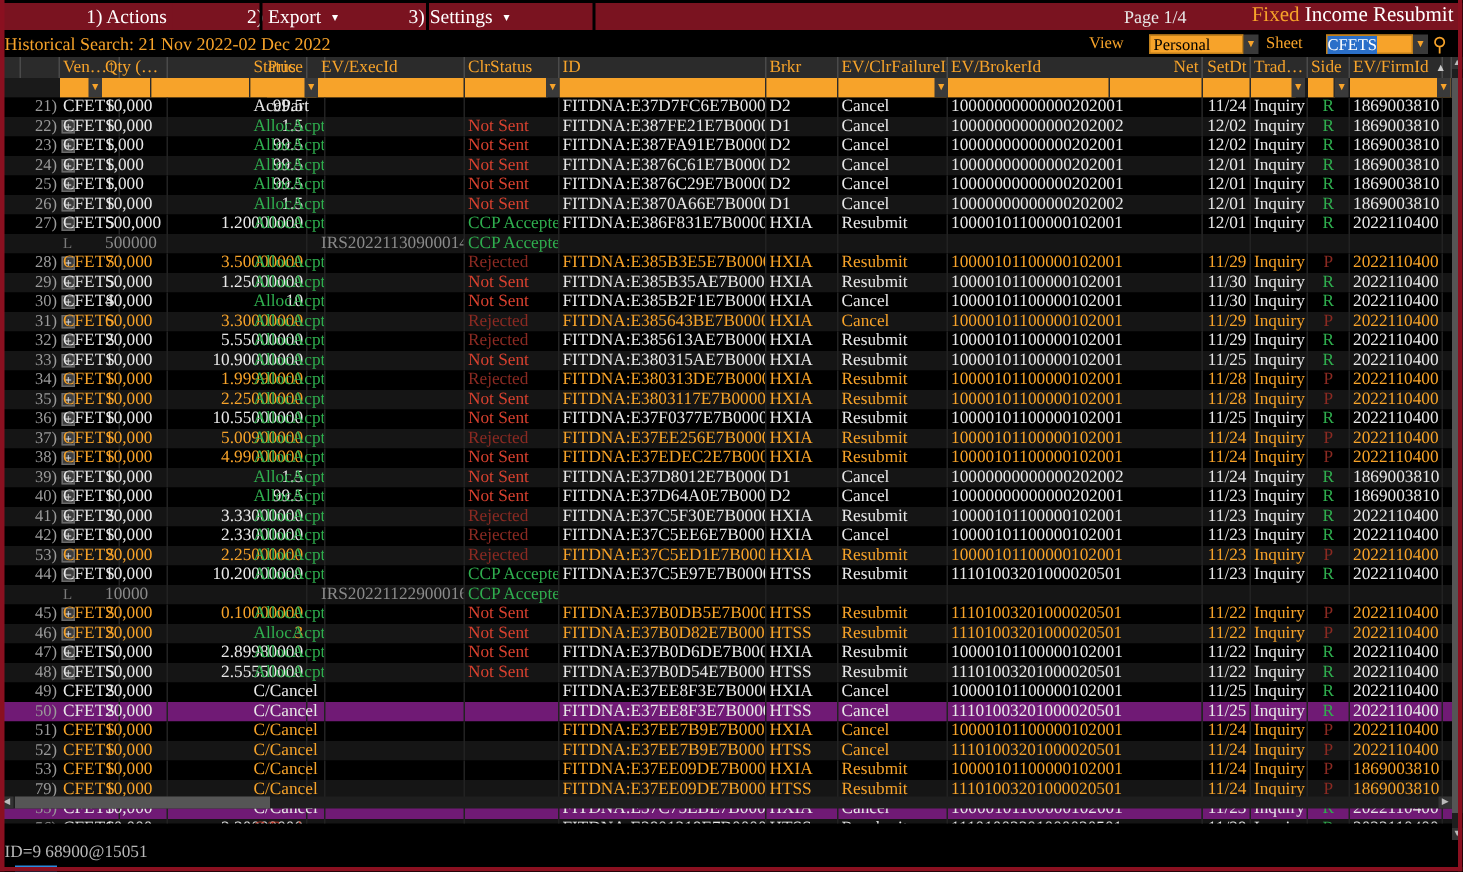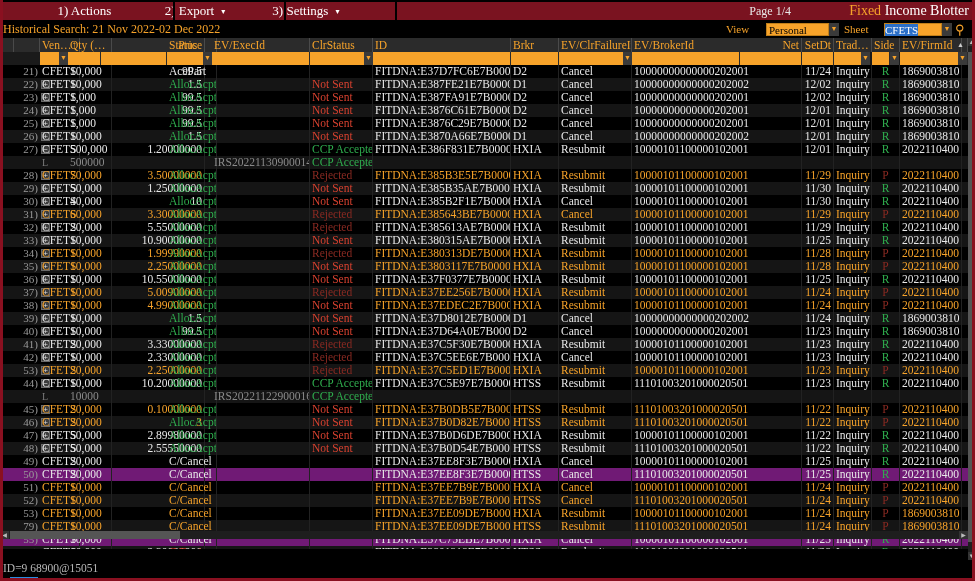--- a/index.html
+++ b/index.html
@@ -84,21 +84,21 @@
 <body>
 
 <div id="app">
 
   <div class="menubar">
     <div class="menu-strip"></div>
     <div class="menu-btn" id="m0" style="left: 10px; width: 160px;"><span class="num">1)</span> Actions <span class="caret">▾</span></div>
     <div class="menu-btn" id="m1" style="left: 115px; width: 160px;"><span class="num">2)</span> Export <span class="caret">▾</span></div>
     <div class="menu-btn" id="m2" style="left: 226px; width: 160px;"><span class="num">3)</span> Settings <span class="caret">▾</span></div>
     <div class="page-label" style="right:184px;">Page 1/4</div>
-    <div class="app-title"><span class="hl">Fixed</span><span> Income Blotter</span></div>
+    <div class="app-title"><span class="hl">Fixed</span><span> Income Resubmit</span></div>
   <div class="menu-sep" style="left: 173px;"></div>
       <div class="menu-sep" style="left: 284px;"></div>
       <div class="menu-sep" style="left: 395px;"></div>
     </div>
 
   <div class="searchline">
     <div class="hist-search">Historical Search: 21 Nov 2022-02 Dec 2022</div>
     <div class="view-label" style="left:726px;">View</div>
     <div class="ctl-box" style="left:766px; width:63px;">Personal</div>
     <div class="ctl-drop" style="left:829px;">▼</div>

